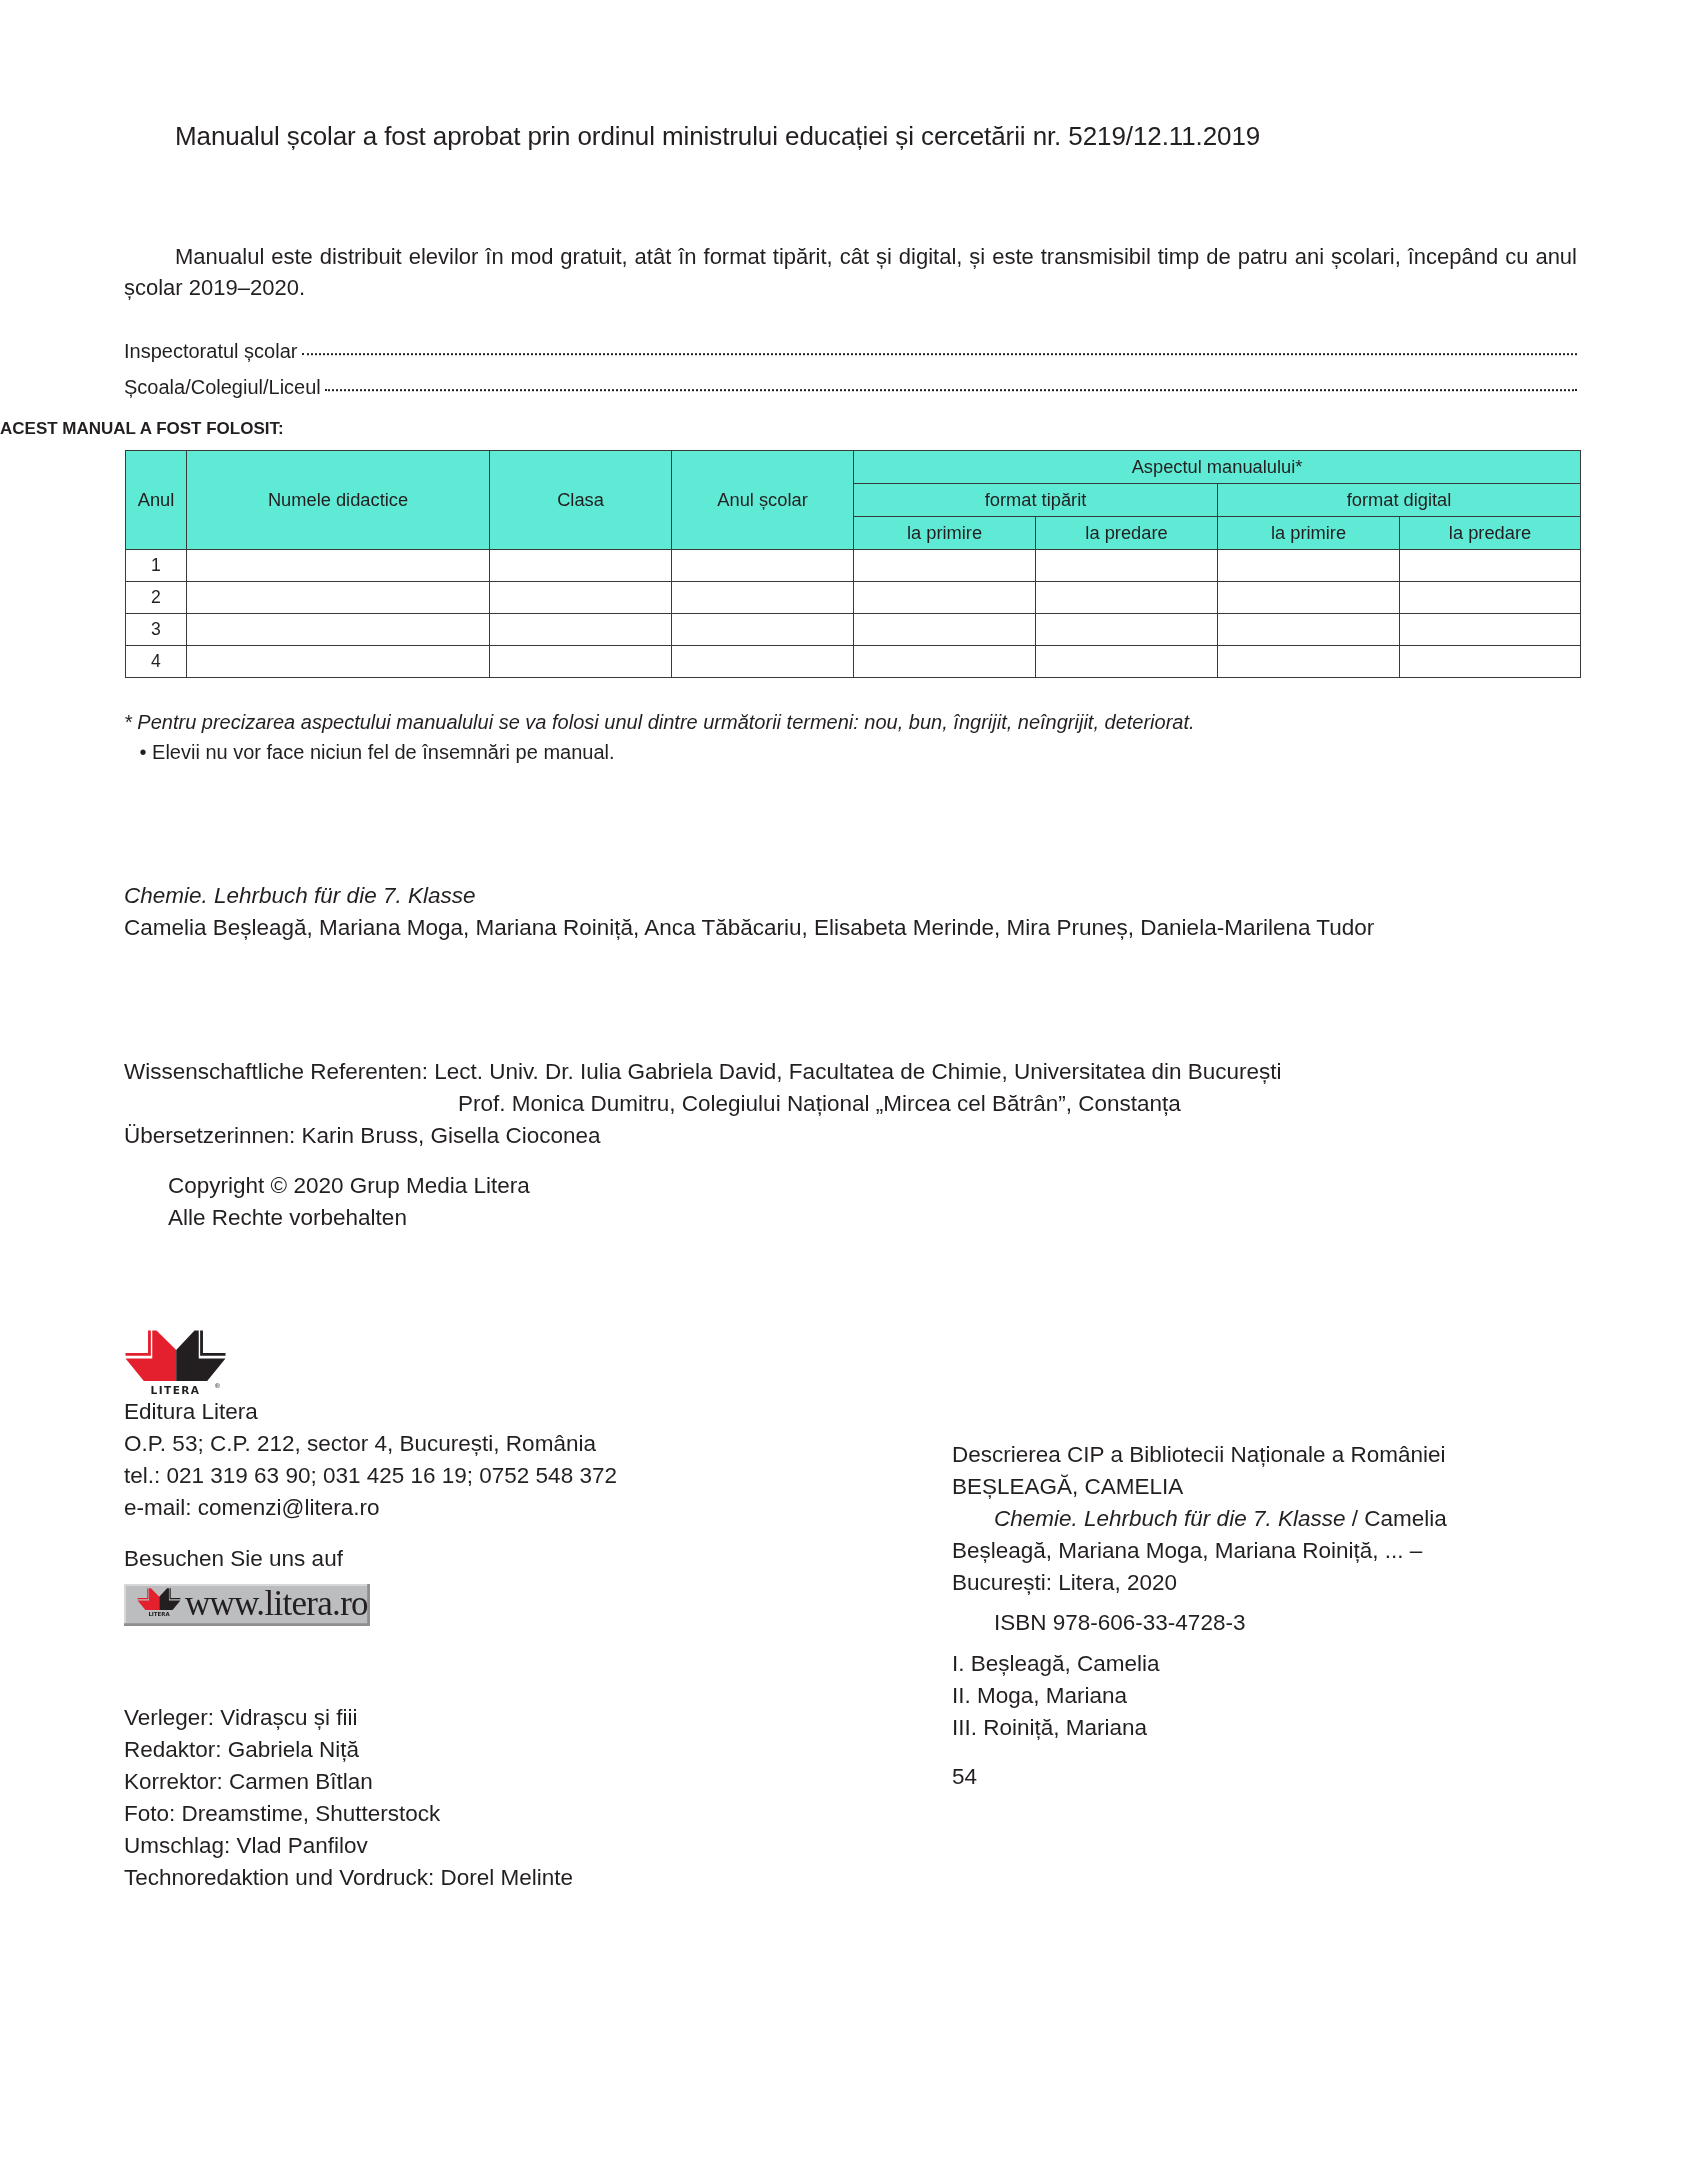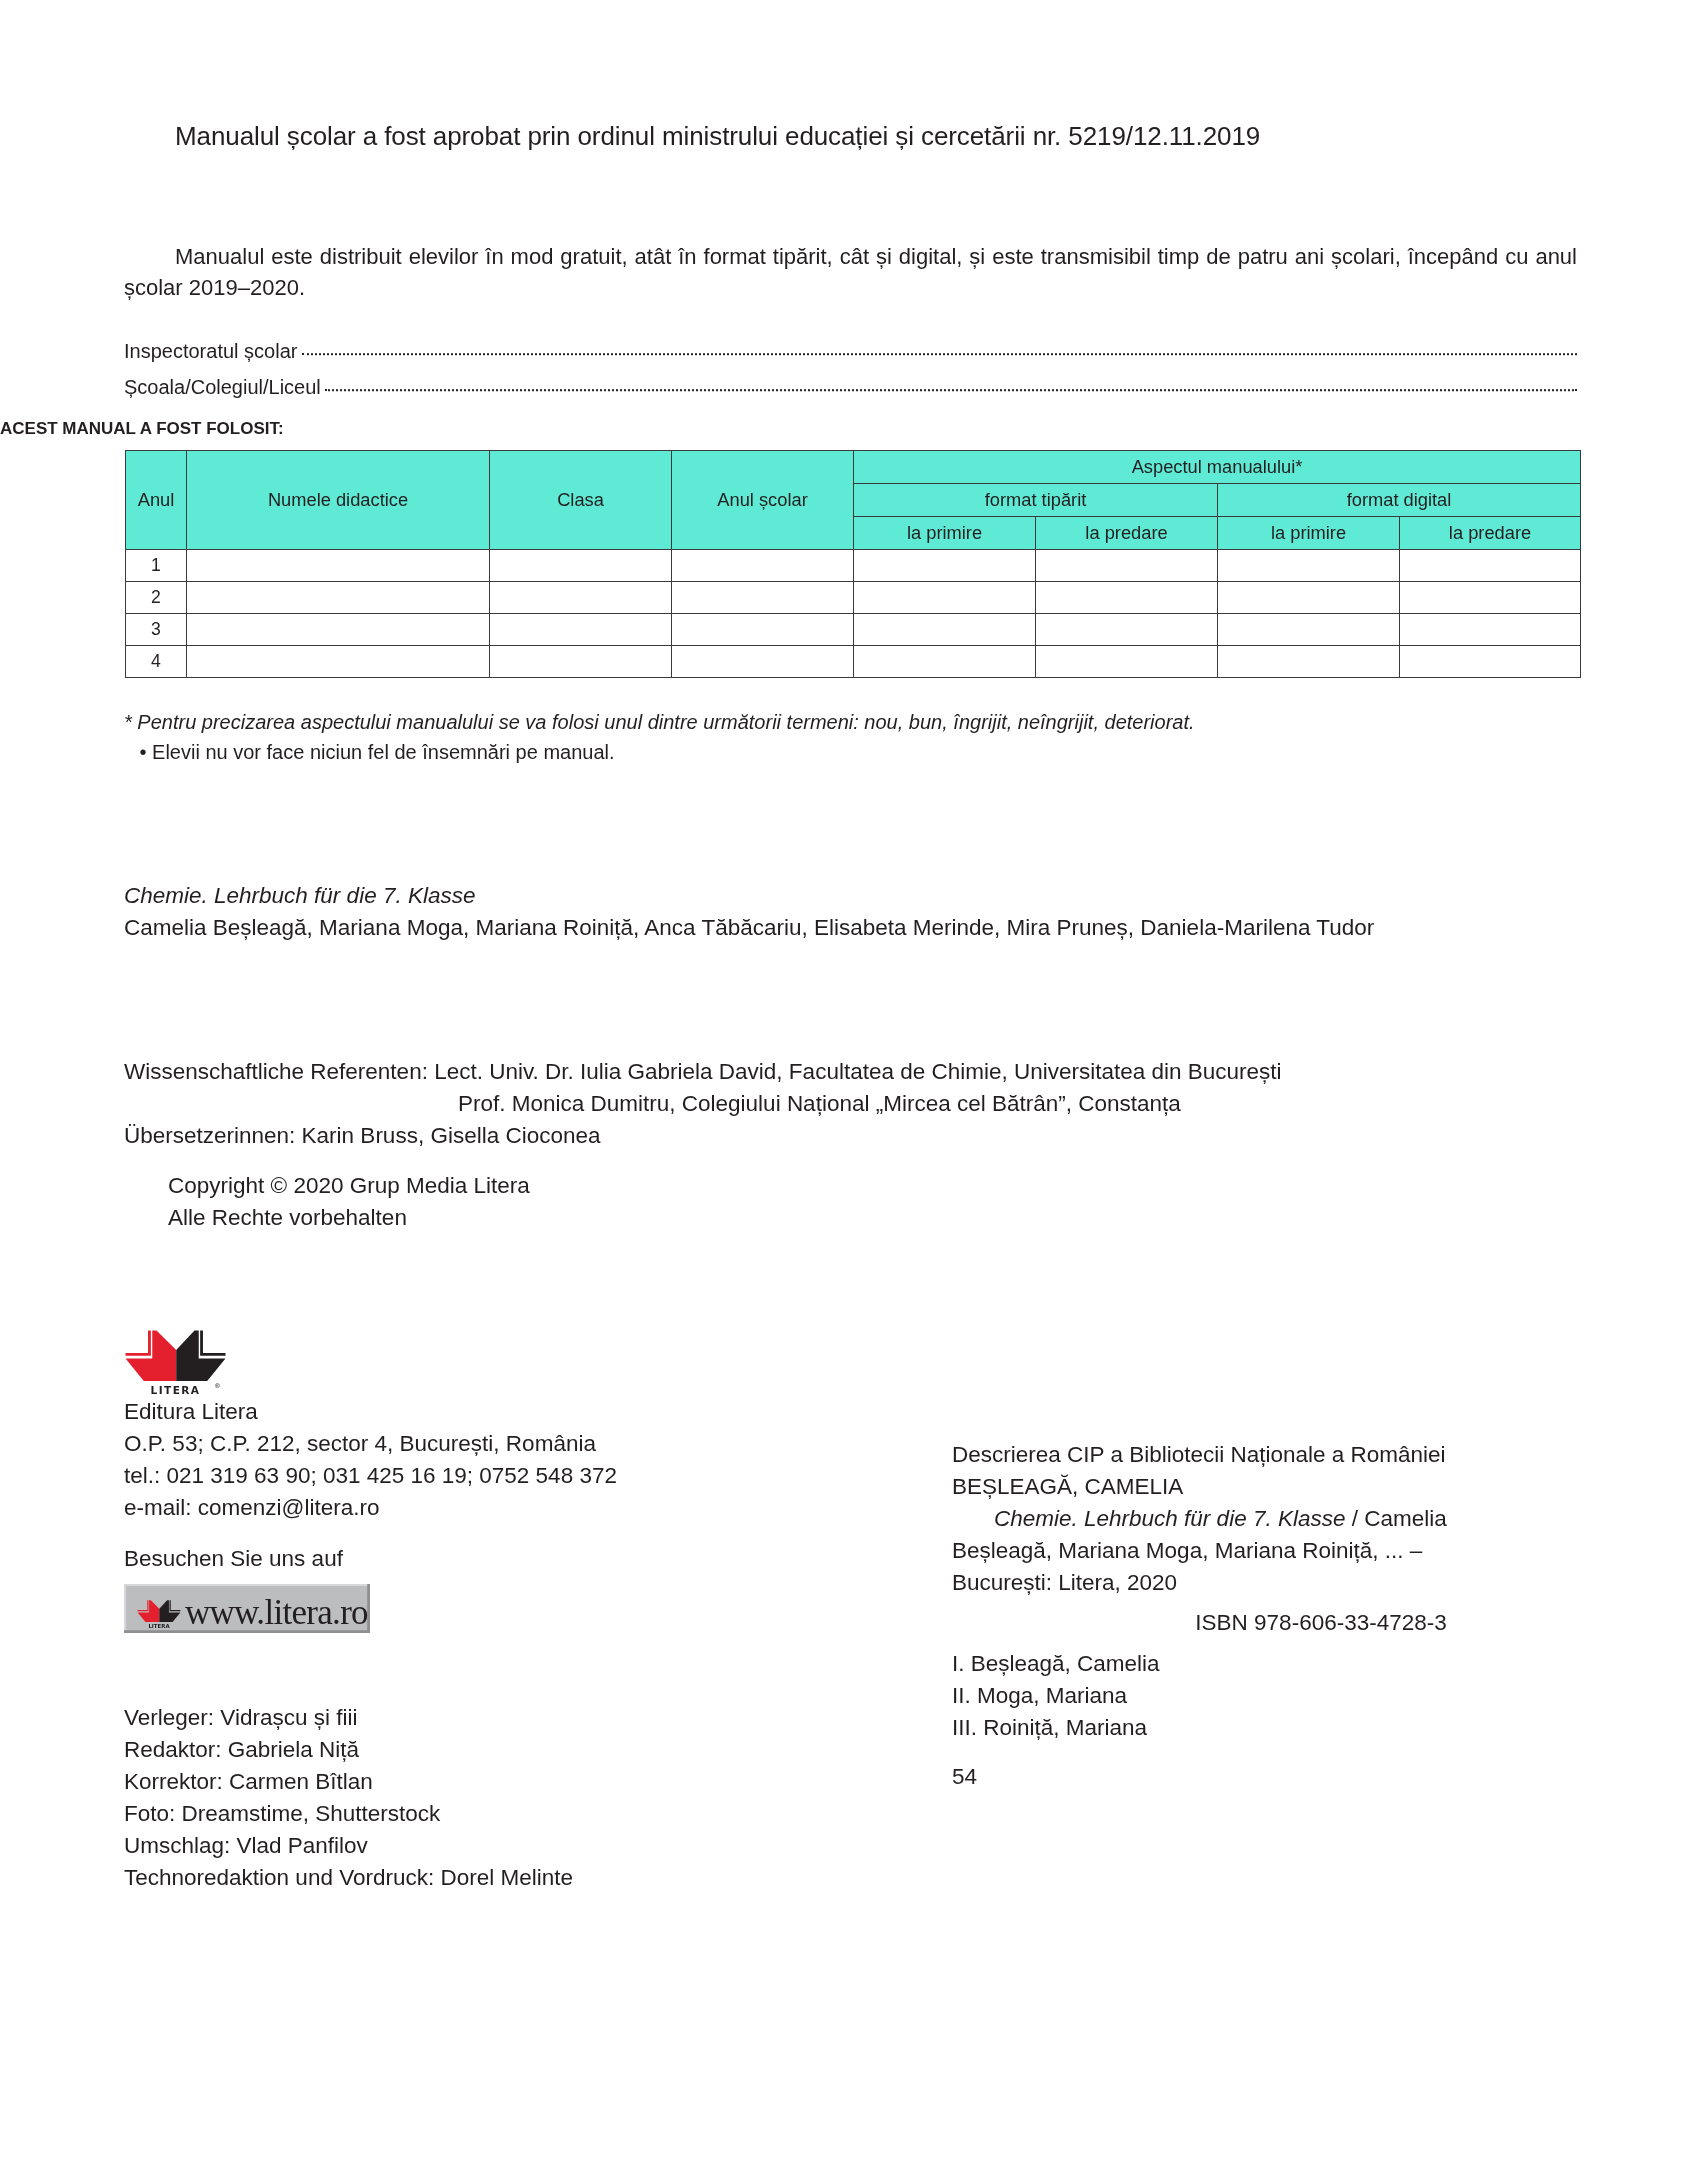--- a/index.html
+++ b/index.html
@@ -36,30 +36,30 @@
   table.used td { height: 31px; }
   table.used td.num { font-size: 17.6px; }
   .footnote { left: 124px; top: 707px; font-size: 20px; line-height: 30px; }
   .footnote .note { font-style: italic; }
   .footnote .bullet { padding-left: 15.5px; }
   .block { left: 124px; font-size: 22.5px; line-height: 32px; }
   .it { font-style: italic; }
   .indent-ref { padding-left: 334px; }
   .logo { left: 124px; top: 1329px; width: 103px; height: 69px; }
   .web-btn {
-    left: 124px; top: 1584px; width: 246px; height: 49px; background: #bcbdbf;
+    left: 124px; top: 1584px; width: 246px; height: 42px; background: #bcbdbf;
     box-shadow: inset -2.8px -2.8px 0 #8e8f91, inset 2.1px 2.1px 0 #d6d7d9;
-    display: flex; align-items: flex-end; cursor: pointer;
+    display: flex; align-items: flex-start; cursor: pointer;
   }
   .web-btn .mini { width: 44px; height: 37px; margin-left: 12.7px; }
   .web-btn .url {
     font-family: "Liberation Serif", serif; font-size: 35px; color: #231f20; margin-left: 4.2px; letter-spacing: -0.7px;
   }
   .cip { left: 952px; top: 1439px; font-size: 22.5px; line-height: 32px; }
-  .cip .ind { padding-left: 42px; text-align: right; }
+  .cip .ind { padding-left: 42px; }
 </style>
 </head>
 <body>
 
 <div class="abs approval">Manualul școlar a fost aprobat prin ordinul ministrului educației și cercetării nr. 5219/12.11.2019</div>
 
 <div class="abs distrib">Manualul este distribuit elevilor în mod gratuit, atât în format tipărit, cât și digital, și este transmisibil timp de patru ani școlari, începând cu anul școlar 2019–2020.</div>
 
 <div class="abs fill-line" style="top:340px;">
   <span class="lbl">Inspectoratul școlar</span>

